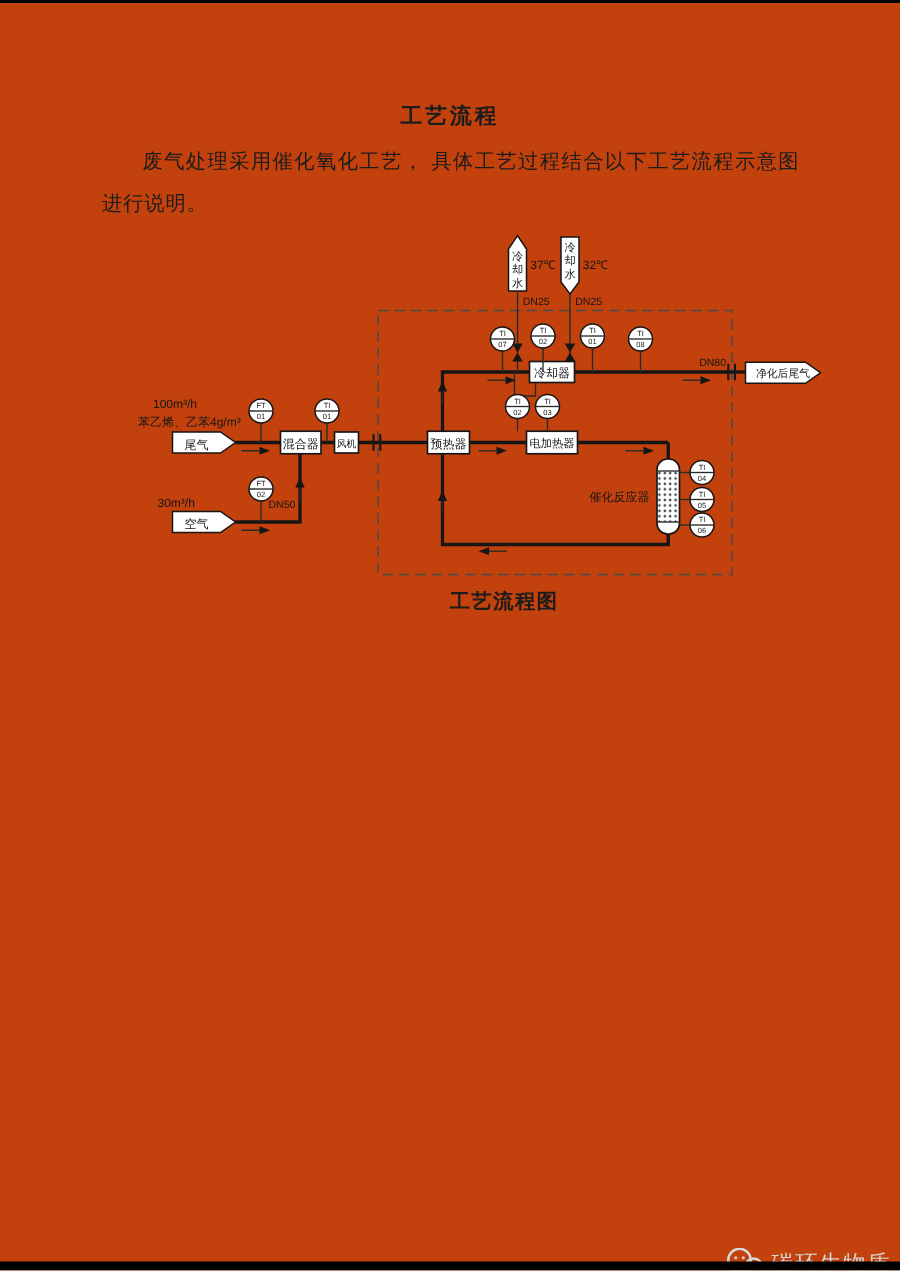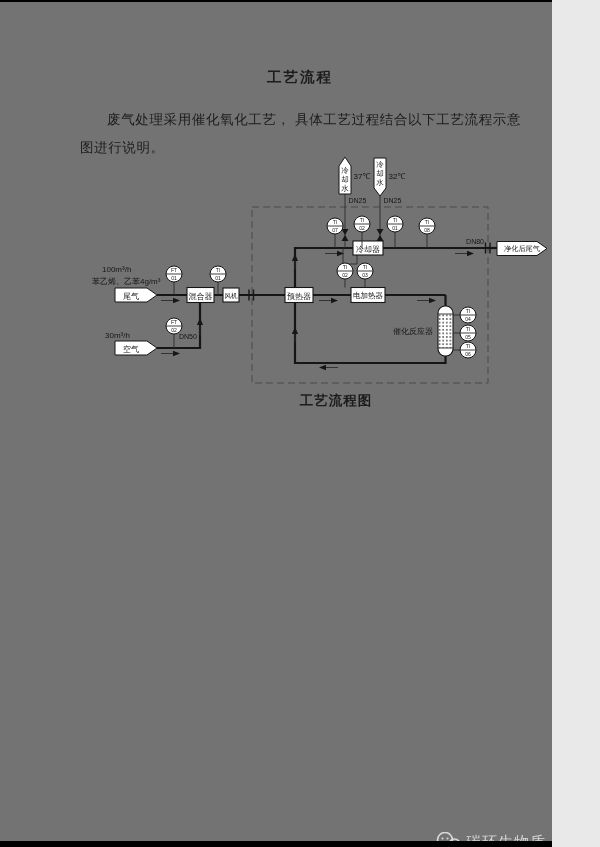--- a/index.html
+++ b/index.html
@@ -1,24 +1,24 @@
 <!DOCTYPE html>
 <html><head>
 <meta charset="utf-8">
 <style>
   html,body{margin:0;padding:0;background:#e9e9e9;}
-  #page{position:relative;width:552px;height:847px;background:#737373;overflow:hidden;
+  #page{position:relative;width:600px;height:847px;background:#c2410c;overflow:hidden;
         font-family:"Liberation Sans",sans-serif;color:#1c1c1c;}
   .topline{position:absolute;left:0;top:0;width:600px;height:2px;background:#000;}
   .botline{position:absolute;left:0;bottom:0;width:600px;height:6px;background:#000;}
   .title{position:absolute;left:0;top:68px;width:600px;text-align:center;
          font-size:14.5px;font-weight:bold;letter-spacing:2px;}
   .doc-text{position:absolute;left:68px;width:465px;font-size:13.5px;line-height:27.5px;
             letter-spacing:0.6px;text-align:justify;}
-  .doc-text p{margin:12px;text-indent:2em;}
+  .doc-text p{margin:0;text-indent:2em;}
   #para1{top:94px;}
   #paras23{top:413px;}
   .caption{position:absolute;left:0;top:392px;width:600px;text-align:center;
            font-size:13.5px;font-weight:600;letter-spacing:1px;margin-left:36px;}
   #diagram{position:absolute;left:85px;top:148px;}
   svg text{font-family:"Liberation Sans",sans-serif;fill:#161616;}
   .pipe{stroke:#161616;stroke-width:2.2;fill:none;}
   .thin{stroke:#2a2a2a;stroke-width:0.9;fill:none;}
   .dashbox{stroke:#4a4a4a;stroke-width:1;fill:none;stroke-dasharray:7 4;}
   .box{fill:#ffffff;stroke:#161616;stroke-width:1.1;}

